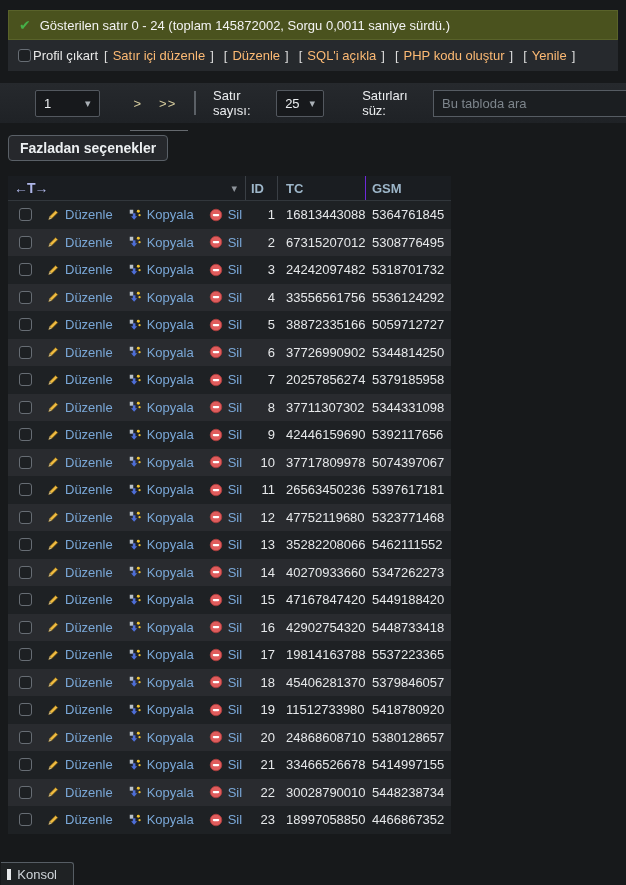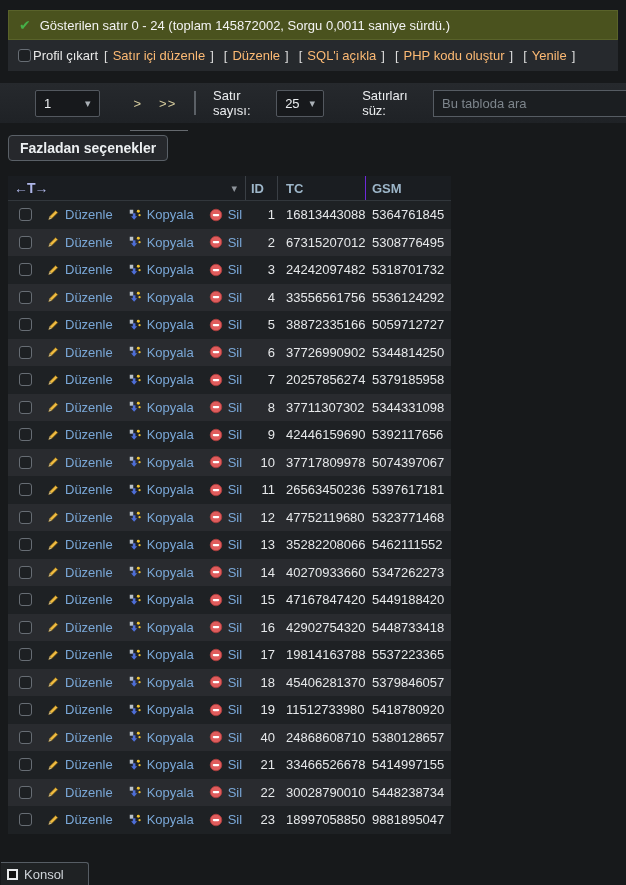--- a/index.html
+++ b/index.html
@@ -111,21 +111,21 @@
   .c-check { width:34px; display:flex; justify-content:center; }
   .c-actions { width:204px; display:flex; align-items:center; gap:15px; padding-left:4px; }
   .action { display:inline-flex; align-items:center; gap:5px; color:#7aa8d8; text-decoration:none; }
   .action svg { display:block; }
   .c-id { width:32px; text-align:right; padding-right:3px; color:#e6e8ea; }
   .c-tc { width:88px; padding-left:8px; color:#e6e8ea; }
   .c-gsm { width:85px; padding-left:6px; color:#e6e8ea; }
 
   
   .consolebar {
-    position:fixed; left:1px; bottom:0; height:23px; width:88px;
+    position:fixed; left:1px; bottom:0; height:23px; width:73px;
     background:#1f2224; border:1px solid #565d64; border-bottom:none; border-left:none;
     border-top-right-radius:3px;
     display:flex; align-items:center; gap:6px; padding:0 16px 0 6px;
     color:#cfd4d9; cursor:pointer;
   }
   .console-icon {
     width:11px; height:11px; border:2px solid #e8eaec; background:#111;
     display:inline-block;
   }
 </style>
@@ -974,21 +974,21 @@
             <a href="#" class="action">
               <span>
                 <svg width="14" height="14" viewBox="0 0 16 16">
                   <circle cx="8" cy="8" r="6.6" fill="#e05c5c" stroke="#a93d3d" stroke-width="1"></circle>
                   <rect x="4.3" y="6.8" width="7.4" height="2.5" rx="1.2" fill="#ffffff"></rect>
                 </svg>
               </span>
               <span>Sil</span>
             </a>
           </span>
-          <span class="cell c-id">40</span>
+          <span class="cell c-id">20</span>
           <span class="cell c-tc">24868608710</span>
           <span class="cell c-gsm">5380128657</span>
         </div>
         <div class="row">
           <span class="cell c-check">
             <span class="cb"></span>
           </span>
           <span class="cell c-actions">
             <a href="#" class="action">
               <span>
@@ -1093,21 +1093,21 @@
                 <svg width="14" height="14" viewBox="0 0 16 16">
                   <circle cx="8" cy="8" r="6.6" fill="#e05c5c" stroke="#a93d3d" stroke-width="1"></circle>
                   <rect x="4.3" y="6.8" width="7.4" height="2.5" rx="1.2" fill="#ffffff"></rect>
                 </svg>
               </span>
               <span>Sil</span>
             </a>
           </span>
           <span class="cell c-id">23</span>
           <span class="cell c-tc">18997058850</span>
-          <span class="cell c-gsm">9881895047</span>
+          <span class="cell c-gsm">4466867352</span>
         </div>
       </div>
   </div>
 
 </div>
 
 <div class="fieldset-edge"></div>
 
 <div class="consolebar">
   <span class="console-icon"></span>

